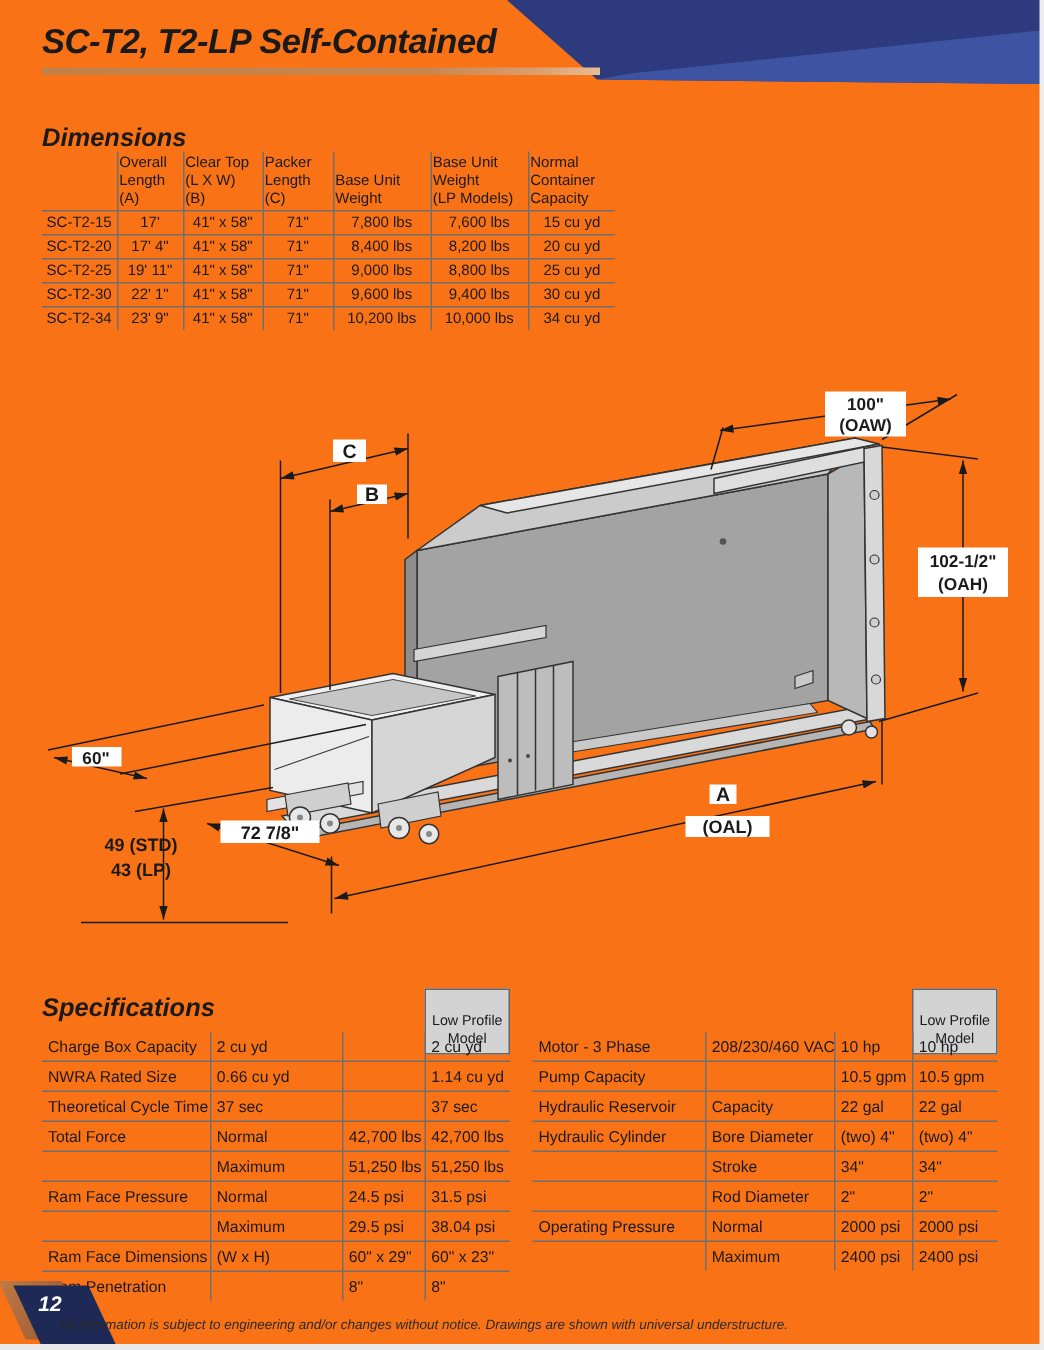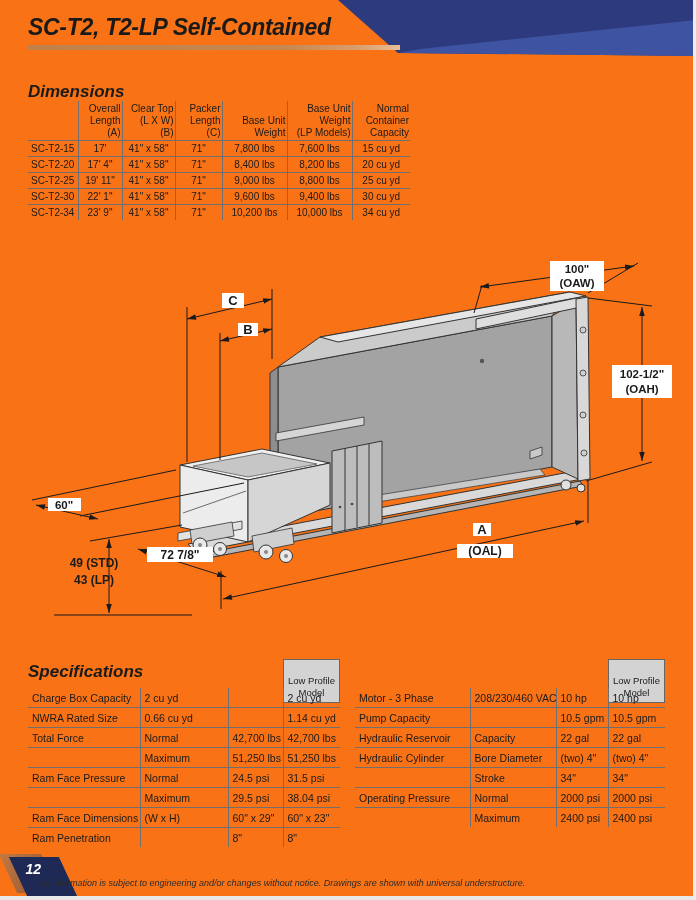--- a/index.html
+++ b/index.html
@@ -10,21 +10,21 @@
   .title{position:absolute;left:28px;top:14px;font-size:23px;font-weight:bold;font-style:italic;
          letter-spacing:-0.3px;z-index:3;}
   .rule{position:absolute;left:28px;top:45px;width:372px;height:5px;z-index:3;
         background:linear-gradient(90deg,#c28049 0%,#c98750 70%,#d99d6c 88%,#e8bd94 100%);}
   
   .sec-title{position:absolute;font-size:17px;font-weight:bold;font-style:italic;}
   
   table{border-collapse:collapse;table-layout:fixed;border:hidden;}
   td,th{border:1px solid #6f6f6f;overflow:hidden;}
   .dim-table{position:absolute;left:28px;top:101px;width:382px;font-size:10px;}
-  .dim-table th{font-weight:normal;text-align:right;vertical-align:bottom;
+  .dim-table th{font-weight:normal;text-align:left;vertical-align:bottom;
                 white-space:pre-line;line-height:1.18;padding:2px 1px;}
   .dim-table td{text-align:center;height:15px;padding:0 1px;}
   .spec-table{position:absolute;top:688px;font-size:10.5px;}
   .spec-table td{height:17px;padding:1px 4px;text-align:left;white-space:nowrap;}
   .lp-box{position:absolute;top:659px;width:55px;height:27px;background:#d3d3d3;border:1px solid #666;
           font-size:9.5px;text-align:center;line-height:1.3;white-space:pre-line;padding-top:15px;}
   
   .badge-orange{position:absolute;left:8px;top:854px;width:42px;height:39px;
                 background:linear-gradient(135deg,#c07a45,#8d4f2c);transform:skewX(25deg);}
   .badge-navy{position:absolute;left:18px;top:857px;width:50px;height:39px;background:#1e2a55;
@@ -257,20 +257,26 @@
           <td></td>
           <td>2 cu yd</td>
         </tr>
         <tr>
           <td>NWRA Rated Size</td>
           <td>0.66 cu yd</td>
           <td></td>
           <td>1.14 cu yd</td>
         </tr>
         <tr>
+          <td>Theoretical Cycle Time</td>
+          <td>37 sec</td>
+          <td></td>
+          <td>37 sec</td>
+        </tr>
+        <tr>
           <td>Total Force</td>
           <td>Normal</td>
           <td>42,700 lbs</td>
           <td>42,700 lbs</td>
         </tr>
         <tr>
           <td></td>
           <td>Maximum</td>
           <td>51,250 lbs</td>
           <td>51,250 lbs</td>
@@ -334,20 +340,26 @@
           <td>(two) 4"</td>
           <td>(two) 4"</td>
         </tr>
         <tr>
           <td></td>
           <td>Stroke</td>
           <td>34"</td>
           <td>34"</td>
         </tr>
         <tr>
+          <td></td>
+          <td>Rod Diameter</td>
+          <td>2"</td>
+          <td>2"</td>
+        </tr>
+        <tr>
           <td>Operating Pressure</td>
           <td>Normal</td>
           <td>2000 psi</td>
           <td>2000 psi</td>
         </tr>
         <tr>
           <td></td>
           <td>Maximum</td>
           <td>2400 psi</td>
           <td>2400 psi</td>

